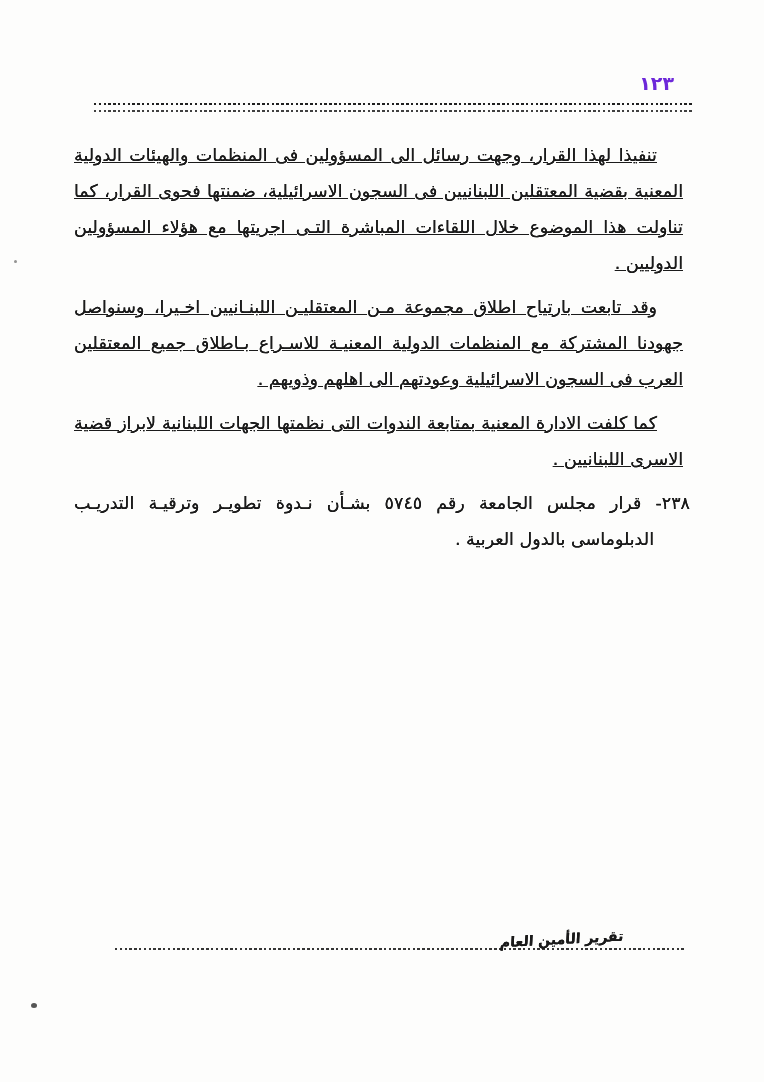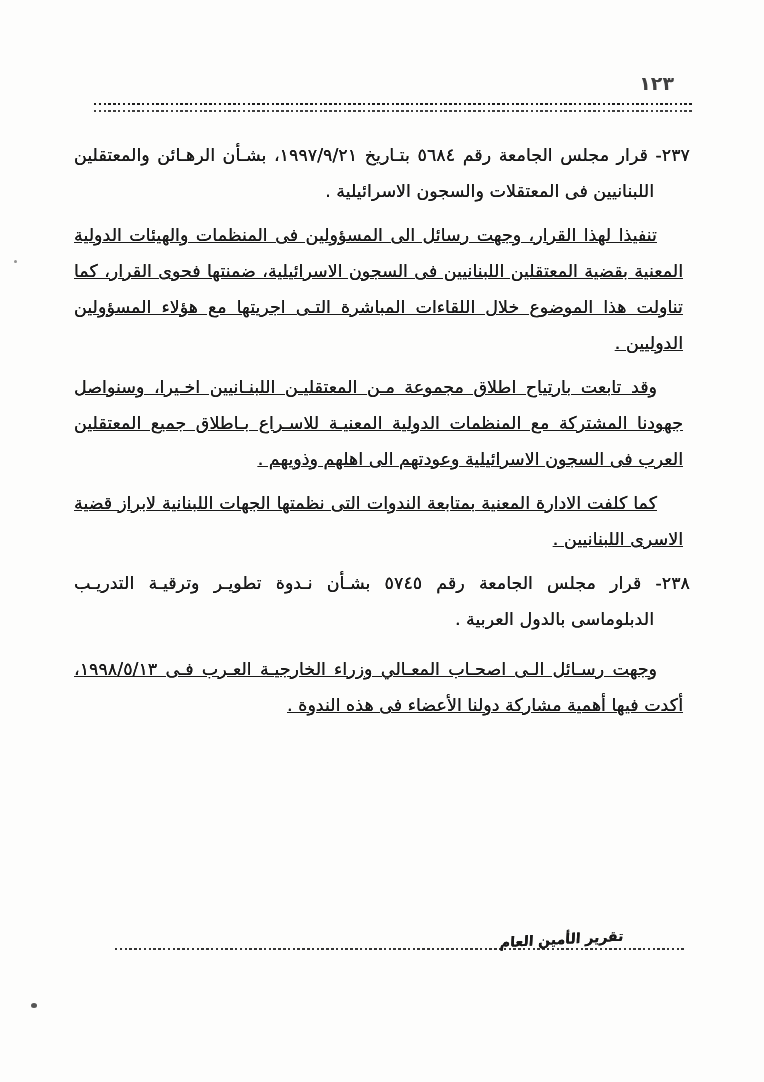--- a/index.html
+++ b/index.html
@@ -17,21 +17,21 @@
     color: #1b1b1b;
     direction: rtl;
   }
   .page-number {
     position: absolute;
     top: 72px;
     right: 90px;
     font-size: 19px;
     font-weight: bold;
     letter-spacing: 1px;
-    color: #404040;
+    color: #6d28d9;
   }
   .rule {
     position: absolute;
     height: 2px;
     background: repeating-linear-gradient(90deg, #1f1f1f 0 2.5px, transparent 2.5px 4.8px);
   }
   .rule-head-1 { top: 103px; right: 72px; width: 598px; }
   .rule-head-2 { top: 110px; right: 72px; width: 598px; opacity: 0.85; }
   .rule-foot   { top: 948px; right: 79px; width: 570px; opacity: 0.9; }
 
@@ -88,32 +88,30 @@
 
 <div class="page">
 
   <div class="page-number">١٢٣</div>
 
   <div class="rule rule-head-1"></div>
   <div class="rule rule-head-2"></div>
 
   <div class="content">
 
-    <p class="item-heading">٢٣٧- قرار مجلس الجامعة رقم ٥٦٨٤ بتـاريخ ١٩٩٧/٩/٢١، بشـأن الرهـائن والمعتقلين اللبنانيين فى المعتقلات والسجون الاسرائيلية .</p>
 
     <p class="para">تنفيذا لهذا القرار، وجهت رسائل الى المسؤولين فى المنظمات والهيئات الدولية المعنية بقضية المعتقلين اللبنانيين فى السجون الاسرائيلية، ضمنتها فحوى القرار، كما تناولت هذا الموضوع خلال اللقاءات المباشرة التـى اجريتها مع هؤلاء المسؤولين الدوليين .</p>
 
 
     <p class="para last-of-item">وقد تابعت بارتياح اطلاق مجموعة مـن المعتقليـن اللبنـانيين اخـيرا، وسنواصل جهودنا المشتركة مع المنظمات الدولية المعنيـة للاسـراع بـاطلاق جميع المعتقلين العرب فى السجون الاسرائيلية وعودتهم الى اهلهم وذويهم .</p>
 
     <p class="para">كما كلفت الادارة المعنية بمتابعة الندوات التى نظمتها الجهات اللبنانية لابراز قضية الاسرى اللبنانيين .</p>
 
     <p class="item-heading second">٢٣٨- قرار مجلس الجامعة رقم ٥٧٤٥ بشـأن نـدوة تطويـر وترقيـة التدريـب الدبلوماسى بالدول العربية .</p>
 
-    <p class="para closing">وجهت رسـائل الـى اصحـاب المعـالي وزراء الخارجيـة العـرب فـى ١٩٩٨/٥/١٣، أكدت فيها أهمية مشاركة دولنا الأعضاء فى هذه الندوة .</p>
 
   </div>
 
   <div class="rule rule-foot"></div>
 
   <div class="footer-mark">تقرير الأمين العام</div>
 
   <div class="speck speck-1"></div>
   <div class="speck speck-2"></div>
 

